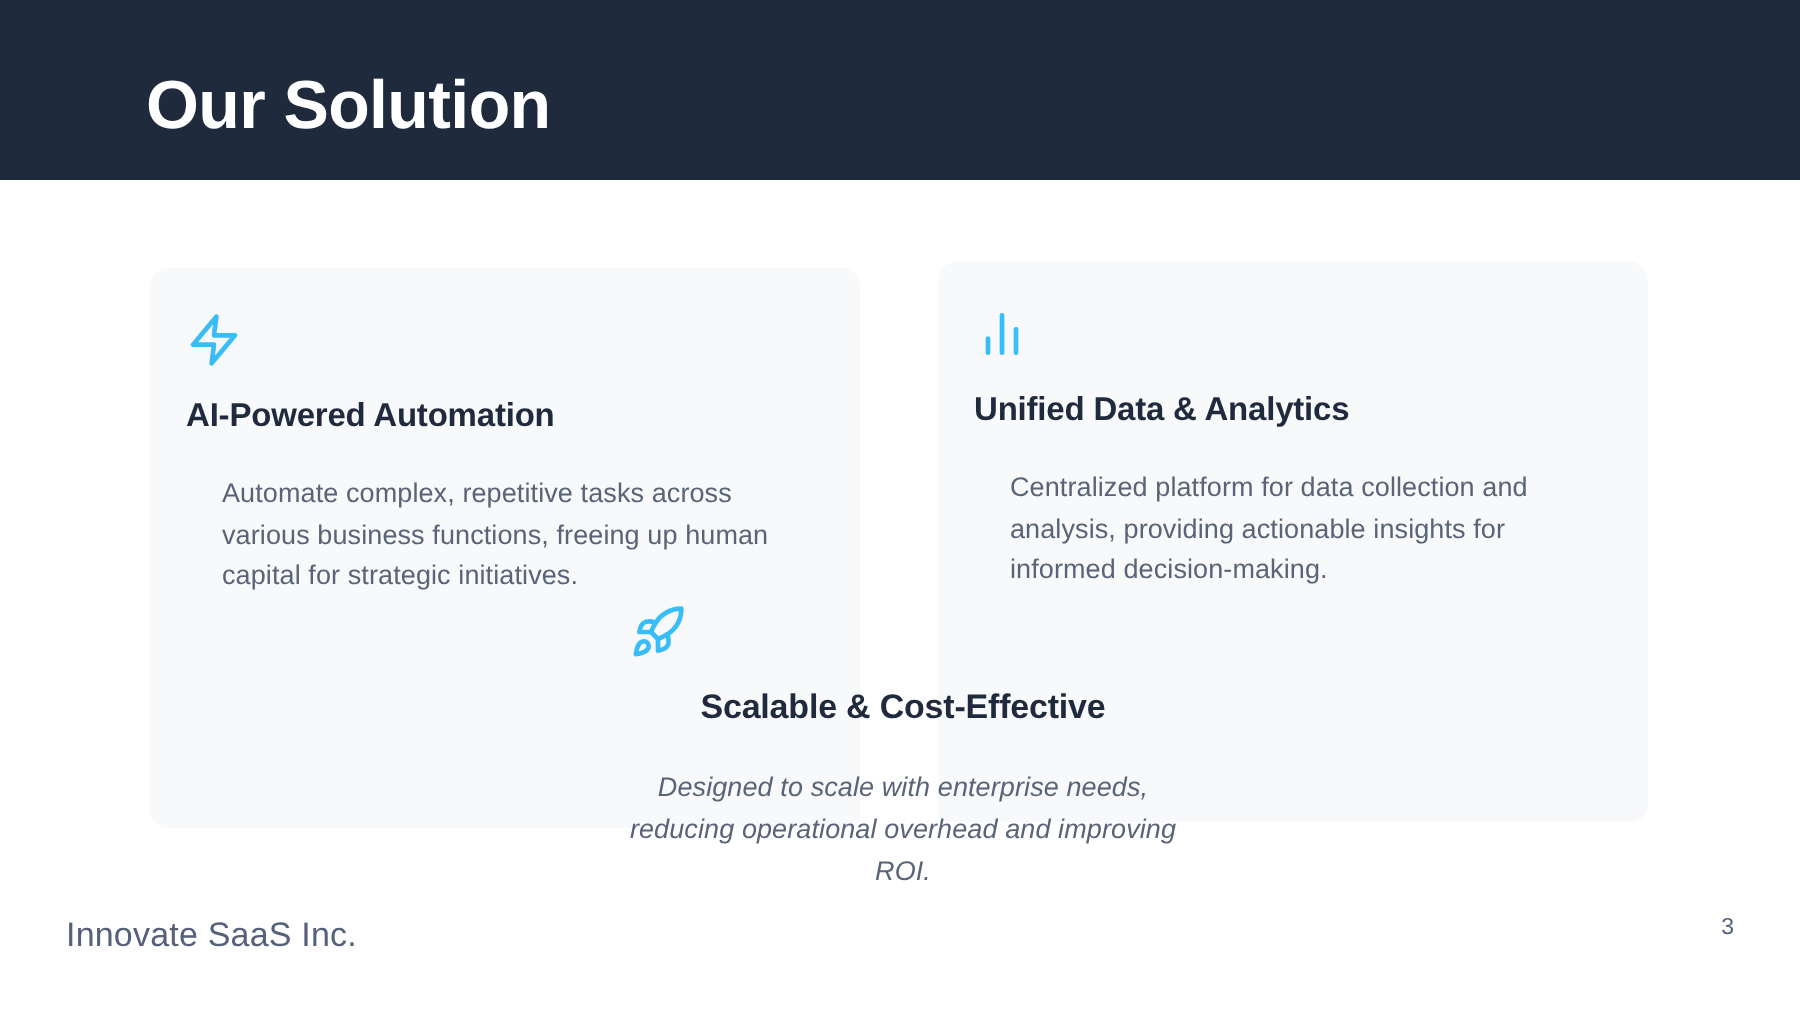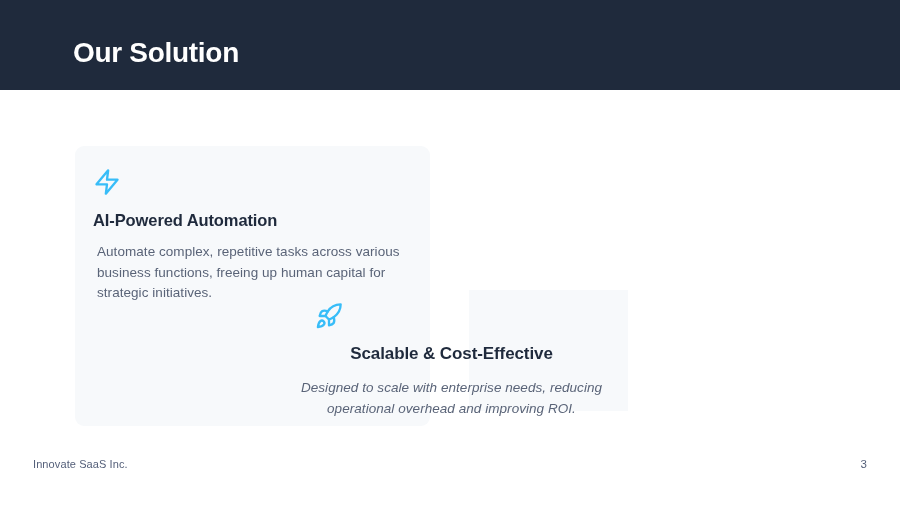--- a/index.html
+++ b/index.html
@@ -25,37 +25,37 @@
     left: 0;
     top: 0;
     width: 900px;
     height: 90px;
     background: #1f2a3c;
   }
   .header-title {
     position: absolute;
     left: 73px;
     top: 33px;
-    font-size: 28px;
+    font-size: 34px;
     font-weight: bold;
     color: #ffffff;
     letter-spacing: -0.3px;
     line-height: 40px;
     white-space: nowrap;
   }
   
   .card {
     position: absolute;
     background: #f7f9fb;
     border-radius: 9px;
     box-sizing: border-box;
   }
   #card-0 {
     left: 75px;
-    top: 146px;
+    top: 134px;
     width: 355px;
     height: 280px;
     padding: 22px 22px 20px 18px;
   }
   #card-1 {
     left: 469px;
     top: 131px;
     width: 355px;
     height: 280px;
     padding: 22px 22px 20px 18px;
@@ -93,38 +93,38 @@
     font-weight: bold;
     color: #1f2a3c;
     margin: 0 0 11px 0;
     line-height: 22px;
     letter-spacing: -0.1px;
   }
   .card-body {
     font-size: 13.5px;
     color: #5a6478;
     line-height: 20.5px;
-    margin: 4px;
+    margin: 18px;
     letter-spacing: 0.05px;
   }
   #card-2 .card-heading {
     margin-bottom: 12px;
     font-size: 17px;
     text-align: center;
   }
   #card-2 .card-body {
     line-height: 21px;
     font-style: italic;
   }
   
   .footer-left {
     position: absolute;
     left: 33px;
     top: 458px;
-    font-size: 11px;
+    font-size: 17px;
     color: #55607a;
     letter-spacing: 0.1px;
   }
   .footer-page {
     position: absolute;
     right: 33px;
     top: 458px;
     font-size: 11.5px;
     color: #55607a;
   }
@@ -142,20 +142,29 @@
   <div class="card-2-bg-right"></div>
 
   <div class="card" id="card-0">
     <svg class="card-icon" viewBox="0 0 24 24" fill="none" stroke="#38bdf8" stroke-width="2" stroke-linecap="round" stroke-linejoin="round">
       <polygon points="13 2 3 14 12 14 11 22 21 10 12 10 13 2"></polygon>
     </svg>
     <h2 class="card-heading">AI-Powered Automation</h2>
     <p class="card-body">Automate complex, repetitive tasks across various business functions, freeing up human capital for strategic initiatives.</p>
   </div>
 
+  <div class="card" id="card-1">
+    <svg class="card-icon" viewBox="0 0 24 24" fill="none" stroke="#38bdf8" stroke-width="2" stroke-linecap="round" stroke-linejoin="round">
+      <line x1="12" y1="20" x2="12" y2="4"></line>
+      <line x1="18" y1="20" x2="18" y2="10"></line>
+      <line x1="6" y1="20" x2="6" y2="14"></line>
+    </svg>
+    <h2 class="card-heading">Unified Data &amp; Analytics</h2>
+    <p class="card-body">Centralized platform for data collection and analysis, providing actionable insights for informed decision-making.</p>
+  </div>
 
   <div class="card" id="card-2">
     <svg class="card-icon" viewBox="0 0 24 24" fill="none" stroke="#38bdf8" stroke-width="2" stroke-linecap="round" stroke-linejoin="round">
       <path d="M4.5 16.5c-1.5 1.26-2 5-2 5s3.74-.5 5-2c.71-.84.7-2.13-.09-2.91a2.18 2.18 0 0 0-2.91-.09z"></path>
       <path d="M12 15l-3-3a22 22 0 0 1 2-3.95A12.88 12.88 0 0 1 22 2c0 2.72-.78 7.5-6 11a22.35 22.35 0 0 1-4 2z"></path>
       <path d="M9 12H4s.55-3.03 2-4c1.62-1.08 5 0 5 0"></path>
       <path d="M12 15v5s3.03-.55 4-2c1.08-1.62 0-5 0-5"></path>
     </svg>
     <h2 class="card-heading">Scalable &amp; Cost-Effective</h2>
     <p class="card-body">Designed to scale with enterprise needs, reducing operational overhead and improving ROI.</p>

